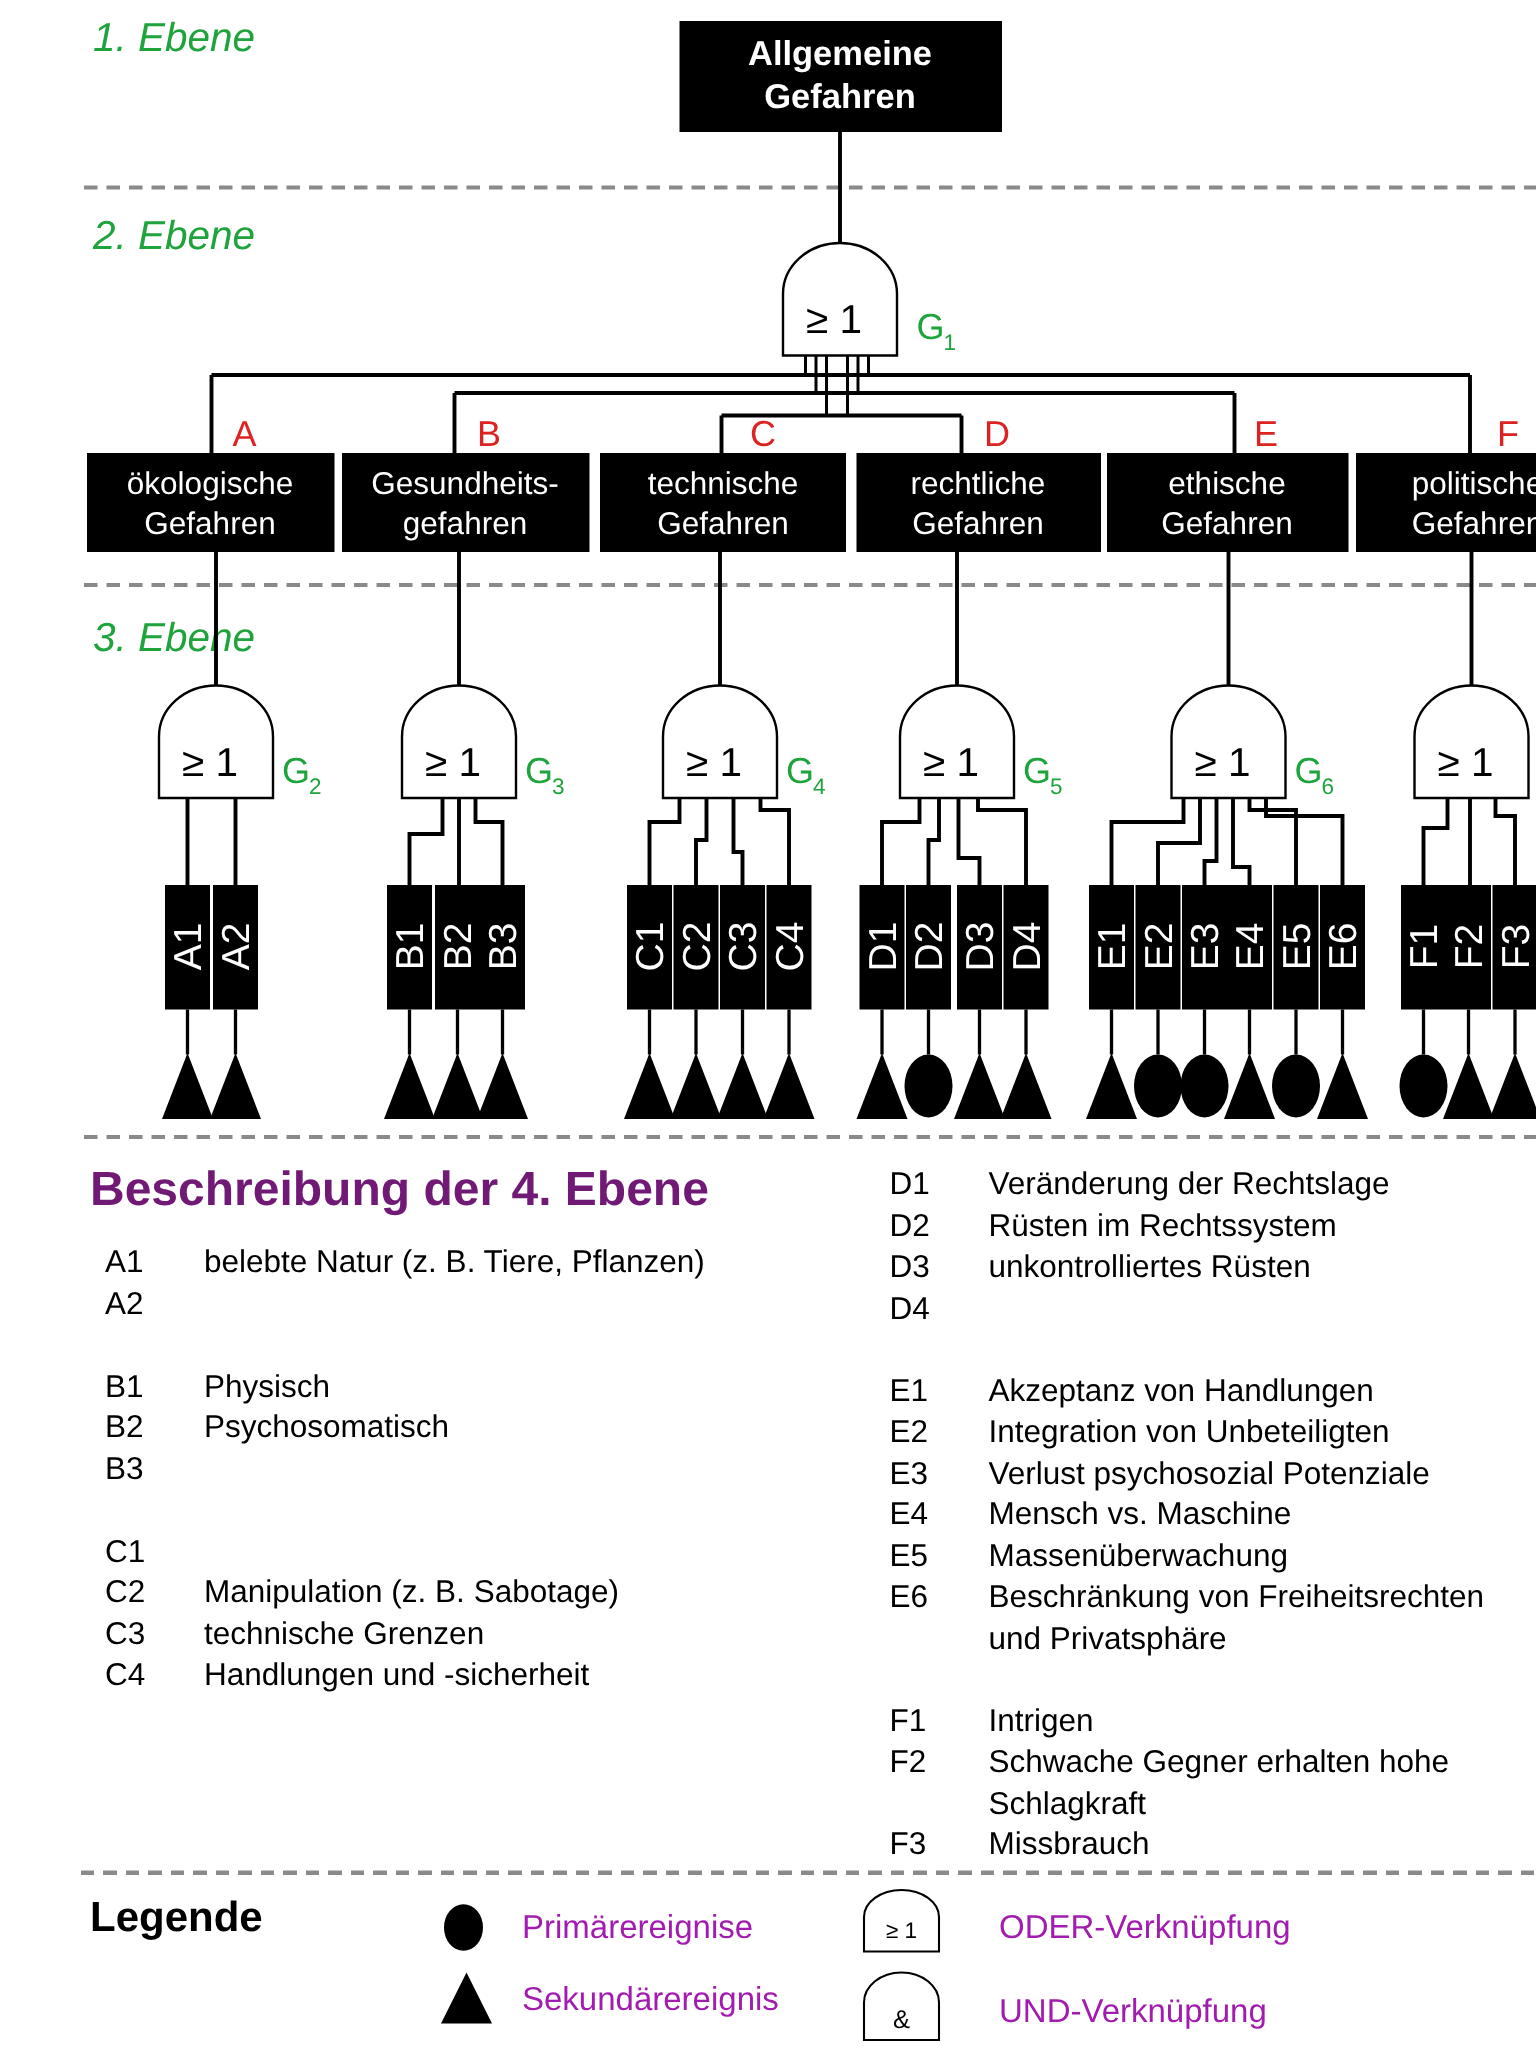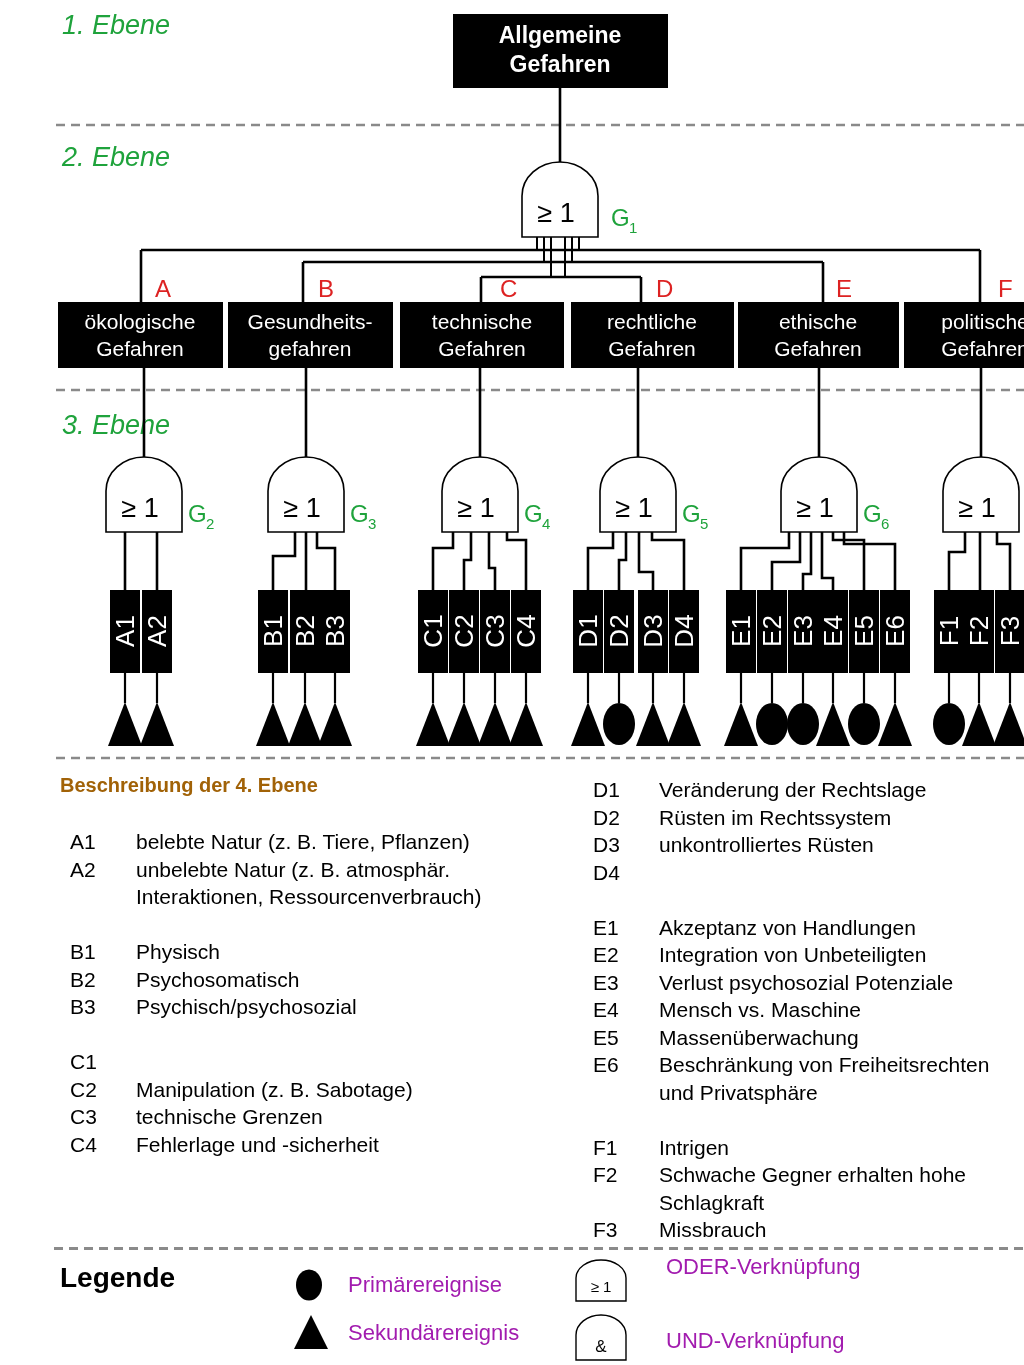--- a/index.html
+++ b/index.html
@@ -2,21 +2,21 @@
 <html><head>
 <meta charset="utf-8">
 <style>
   html,body{margin:0;padding:0;background:#fff;}
   #page{position:relative;width:1024px;height:1365px;background:#ffffff;
         font-family:"Liberation Sans","DejaVu Sans",sans-serif;overflow:hidden;margin-left:48px;}
   svg text{font-family:"Liberation Sans","DejaVu Sans",sans-serif;}
 
   
   #description{position:absolute;left:0;top:762px;width:1024px;height:488px;}
-  .desc-heading{position:absolute;left:12px;top:12px;font-size:20px;font-weight:bold;color:#a16207;}
+  .desc-heading{position:absolute;left:12px;top:12px;font-size:32px;font-weight:bold;color:#701a75;}
   .desc-col{position:absolute;font-size:21px;color:#000;line-height:27.5px;}
   #desc-left{left:22px;top:66px;width:505px;}
   #desc-right{left:545px;top:14px;width:470px;}
   .drow{display:flex;}
   .drow.gap{margin-top:27.5px;}
   .did{flex:0 0 66px;}
   .dtext{flex:1;white-space:pre-line;}
 
   
   #legend{position:absolute;left:0;top:1250px;width:854px;height:115px;}
@@ -332,49 +332,46 @@
   <div id="description">
     <div class="desc-heading">Beschreibung der 4. Ebene</div>
 
     <div id="desc-left" class="desc-col">
       <div class="drow">
           <span class="did">A1</span>
           <span class="dtext">belebte Natur (z. B. Tiere, Pflanzen)</span>
         </div>
       <div class="drow">
           <span class="did">A2</span>
-          <span class="dtext">unbelebte Natur (z. B. atmosphär.
-Interaktionen, Ressourcenverbrauch)</span>
         </div>
       <div class="drow gap">
           <span class="did">B1</span>
           <span class="dtext">Physisch</span>
         </div>
       <div class="drow">
           <span class="did">B2</span>
           <span class="dtext">Psychosomatisch</span>
         </div>
       <div class="drow">
           <span class="did">B3</span>
-          <span class="dtext">Psychisch/psychosozial</span>
         </div>
       <div class="drow gap">
           <span class="did">C1</span>
         </div>
       <div class="drow">
           <span class="did">C2</span>
           <span class="dtext">Manipulation (z. B. Sabotage)</span>
         </div>
       <div class="drow">
           <span class="did">C3</span>
           <span class="dtext">technische Grenzen</span>
         </div>
       <div class="drow">
           <span class="did">C4</span>
-          <span class="dtext">Fehlerlage und -sicherheit</span>
+          <span class="dtext">Handlungen und -sicherheit</span>
         </div>
     </div>
 
     <div id="desc-right" class="desc-col">
       <div class="drow">
           <span class="did">D1</span>
           <span class="dtext">Veränderung der Rechtslage</span>
         </div>
       <div class="drow">
           <span class="did">D2</span>
@@ -440,21 +437,21 @@
 
     <svg class="legend-icon" style="left:243px;top:60px;" width="40" height="42">
       <polygon points="3,39 37,39 20,5" fill="#000"></polygon>
     </svg>
     <div class="legend-label" style="left:300px;top:70px;">Sekundärereignis</div>
 
     <svg class="legend-icon" style="left:525px;top:7px;" width="58" height="46">
       <path d="M3 44 L3 21 A25 18 0 0 1 53 21 L53 44 Z" fill="#fff" stroke="#000" stroke-width="1.4"></path>
       <text x="28" y="35" text-anchor="middle" font-size="15" fill="#000">≥ 1</text>
     </svg>
-    <div class="legend-label" style="left:618px;top:4px;">ODER-Verknüpfung</div>
+    <div class="legend-label" style="left:618px;top:22px;">ODER-Verknüpfung</div>
 
     <svg class="legend-icon" style="left:525px;top:62px;" width="58" height="50">
       <path d="M3 48 L3 23 A25 20 0 0 1 53 23 L53 48 Z" fill="#fff" stroke="#000" stroke-width="1.4"></path>
       <text x="28" y="40" text-anchor="middle" font-size="17" fill="#000">&amp;</text>
     </svg>
     <div class="legend-label" style="left:618px;top:78px;">UND-Verknüpfung</div>
   </div>
 
 </div>
 

